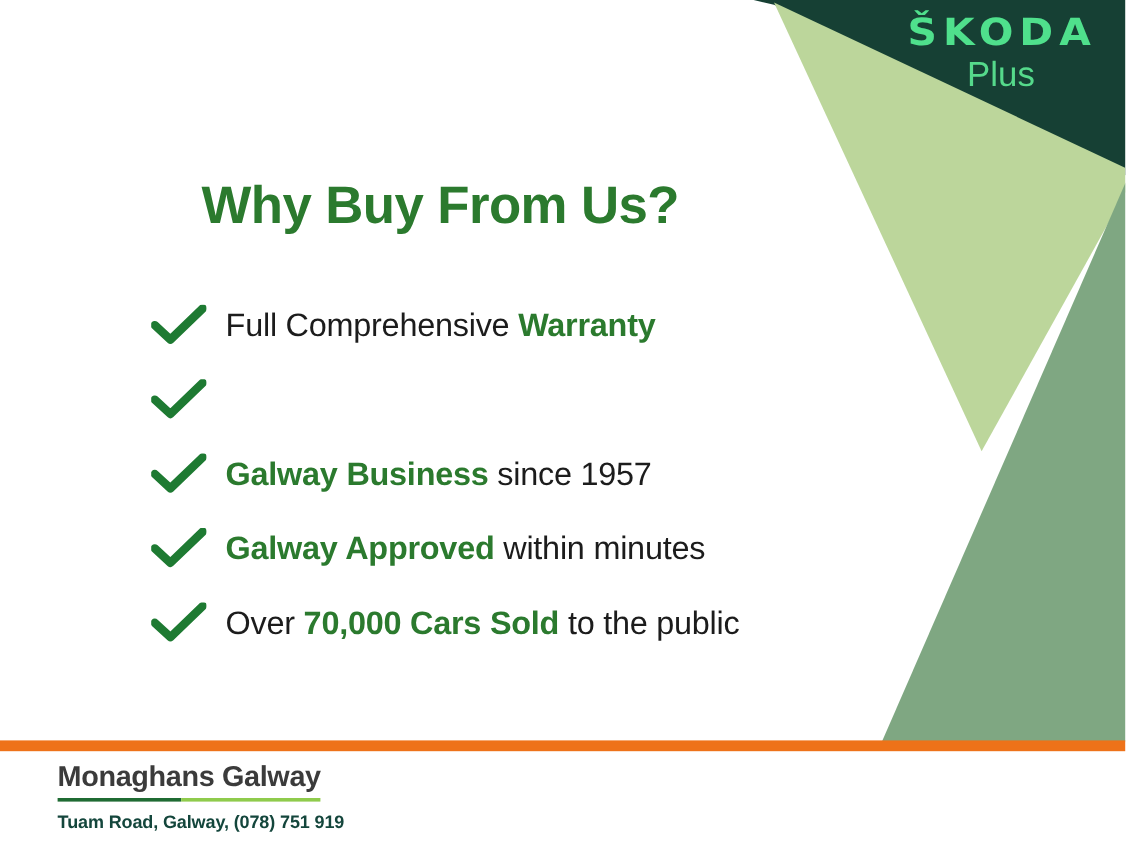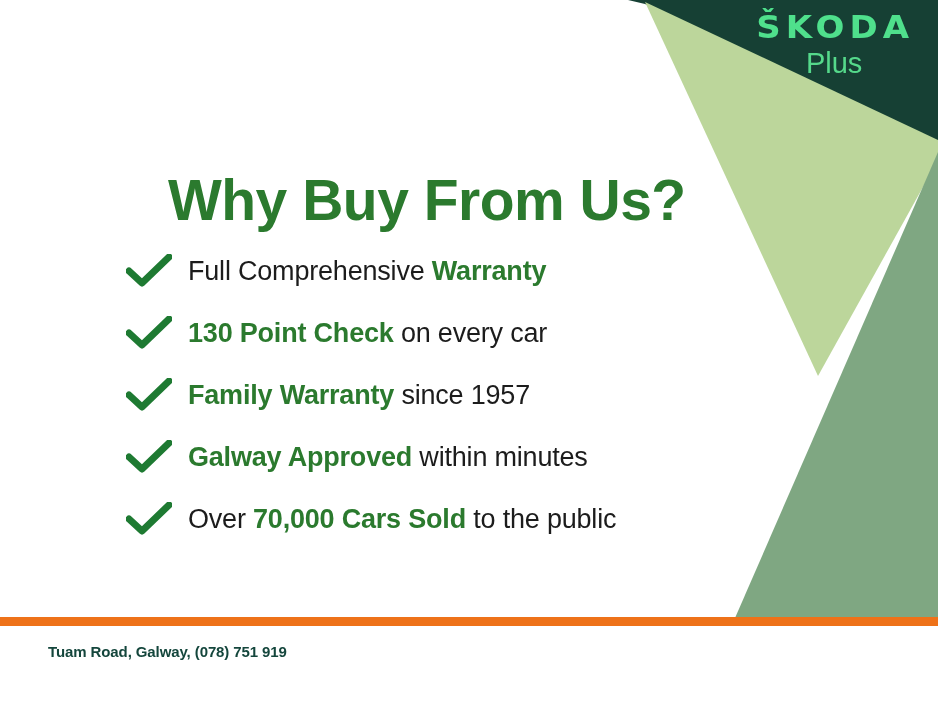--- a/index.html
+++ b/index.html
@@ -54,22 +54,22 @@
     line-height: 1.1;
     display: block;
     margin-top: 2px;
     margin-right: 2px;
   }
 
   
   #headline {
     position: absolute;
     left: 168px;
-    top: 167px;
-    font-size: 57px;
+    top: 147px;
+    font-size: 44px;
     font-weight: 700;
     color: #2B7A2E;
     letter-spacing: -0.5px;
     z-index: 4;
   }
 
   
   #benefits {
     position: absolute;
     left: 126px;
@@ -169,28 +169,27 @@
       <svg class="check-icon" viewBox="0 0 46 34">
         <path d="M3 17 L16 29 L43 3" fill="none" stroke="#1E7A32" stroke-width="7" stroke-linecap="round" stroke-linejoin="round"></path>
       </svg>
       <div class="benefit-text"><span>Full Comprehensive </span><span class="hl">Warranty</span><span></span></div>
     </div>
 
     <div class="benefit-row">
       <svg class="check-icon" viewBox="0 0 46 34">
         <path d="M3 17 L16 29 L43 3" fill="none" stroke="#1E7A32" stroke-width="7" stroke-linecap="round" stroke-linejoin="round"></path>
       </svg>
-      <div class="benefit-text"><span></span><span class="hl">130 Point Check</span><span> on every car</span></div>
-    </div>
-
-    <div class="benefit-row">
-      <svg class="check-icon" viewBox="0 0 46 34">
-        <path d="M3 17 L16 29 L43 3" fill="none" stroke="#1E7A32" stroke-width="7" stroke-linecap="round" stroke-linejoin="round"></path>
-      </svg>
-      <div class="benefit-text"><span></span><span class="hl">Family Warranty</span><span> since 1957</span></div>
+    </div>
+
+    <div class="benefit-row">
+      <svg class="check-icon" viewBox="0 0 46 34">
+        <path d="M3 17 L16 29 L43 3" fill="none" stroke="#1E7A32" stroke-width="7" stroke-linecap="round" stroke-linejoin="round"></path>
+      </svg>
+      <div class="benefit-text"><span></span><span class="hl">Galway Business</span><span> since 1957</span></div>
     </div>
 
     <div class="benefit-row">
       <svg class="check-icon" viewBox="0 0 46 34">
         <path d="M3 17 L16 29 L43 3" fill="none" stroke="#1E7A32" stroke-width="7" stroke-linecap="round" stroke-linejoin="round"></path>
       </svg>
       <div class="benefit-text"><span></span><span class="hl">Galway Approved</span><span> within minutes</span></div>
     </div>
 
 
@@ -199,16 +198,20 @@
         <path d="M3 17 L16 29 L43 3" fill="none" stroke="#1E7A32" stroke-width="7" stroke-linecap="round" stroke-linejoin="round"></path>
       </svg>
       <div class="benefit-text"><span>Over </span><span class="hl">70,000 Cars Sold</span><span> to the public</span></div>
     </div>
 
   </div>
 
   <div id="orange-bar"></div>
 
   <div id="footer">
+    <div id="dealer-name">Monaghans Galway<span id="dealer-underline">
+          <span class="seg-dark"></span>
+          <span class="seg-light"></span>
+        </span></div>
     <div id="dealer-address">Tuam Road, Galway, (078) 751 919</div>
   </div>
 
 </div>
 
 </body></html>

